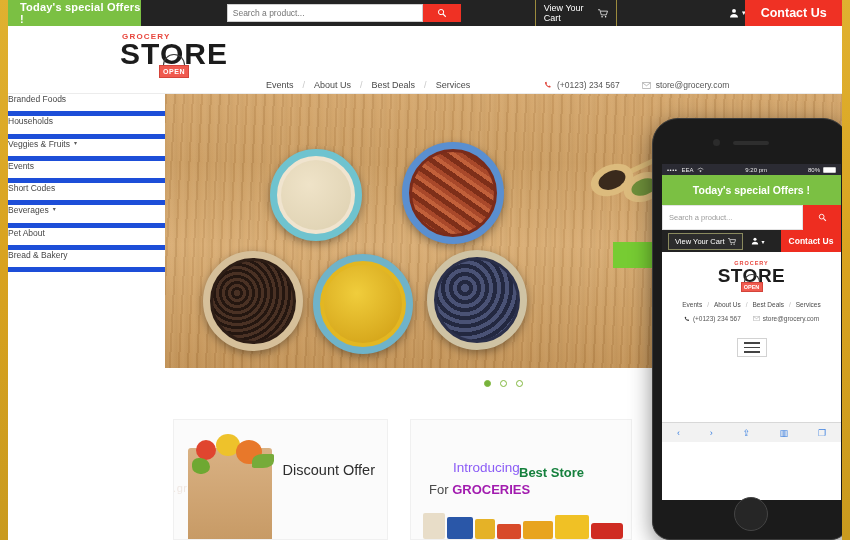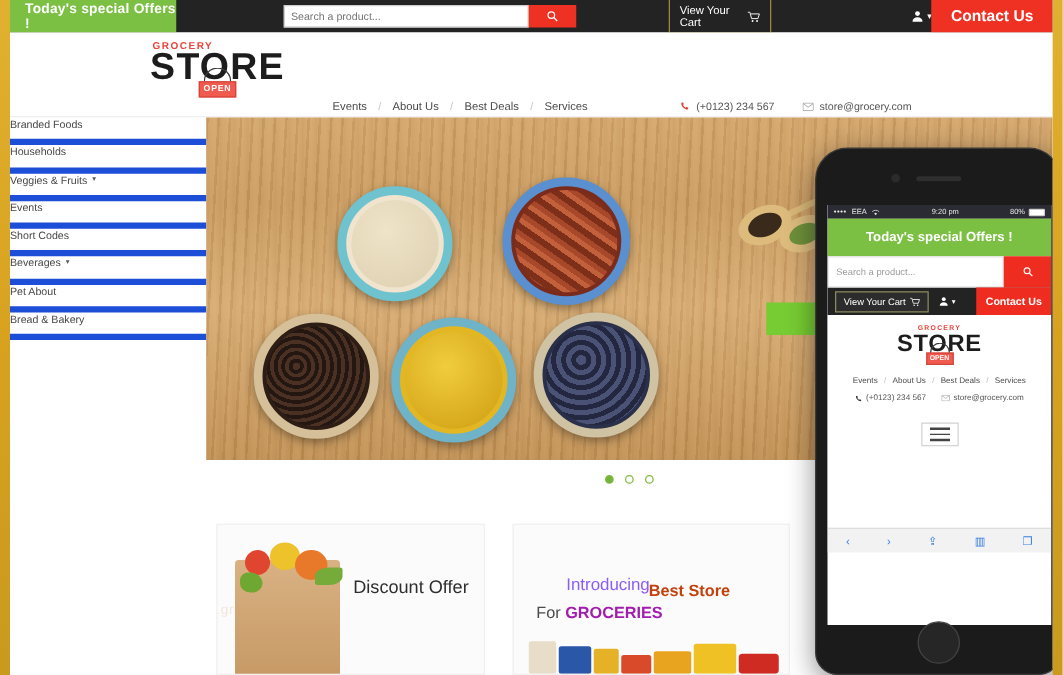--- a/index.html
+++ b/index.html
@@ -204,21 +204,21 @@
     position:absolute; left:14px; top:28px; width:84px; height:93px;
     background:linear-gradient(180deg,#d9b183,#c79a65);
     border-radius:3px;
   }
   .veg { position:absolute; border-radius:50%; }
   .watermark{
     position:absolute; left:-115px; top:62px; width:300px; text-align:center;
     font-size:11px; color:#efe7e2; letter-spacing:.5px;
   }
   .p2-l1 { position:absolute; left:18px; top:40px; font-size:13.5px; color:#8b5cf6;margin-left:24px; }
-  .p2-l2 { position:absolute; left:108px; top:45px; font-size:13px; color:#c2410c; font-weight:bold; }
+  .p2-l2 { position:absolute; left:108px; top:45px; font-size:13px; color:#15803d; font-weight:bold; }
   .p2-l3 { position:absolute; left:18px; top:62px; font-size:13px; color:#4a4a4a; }
   .p2-l3 b { color:#a21caf; }
   .shelf { position:absolute; left:12px; bottom:0; width:200px; height:30px; }
   .can { position:absolute; bottom:0; border-radius:2px; }
 
   
   .phone {
     position:absolute; left:644px; top:118px; width:197px; height:422px;
     background:#1b1b1b; border-radius:26px 26px 18px 18px;
     box-shadow:0 6px 22px rgba(0,0,0,.45);

